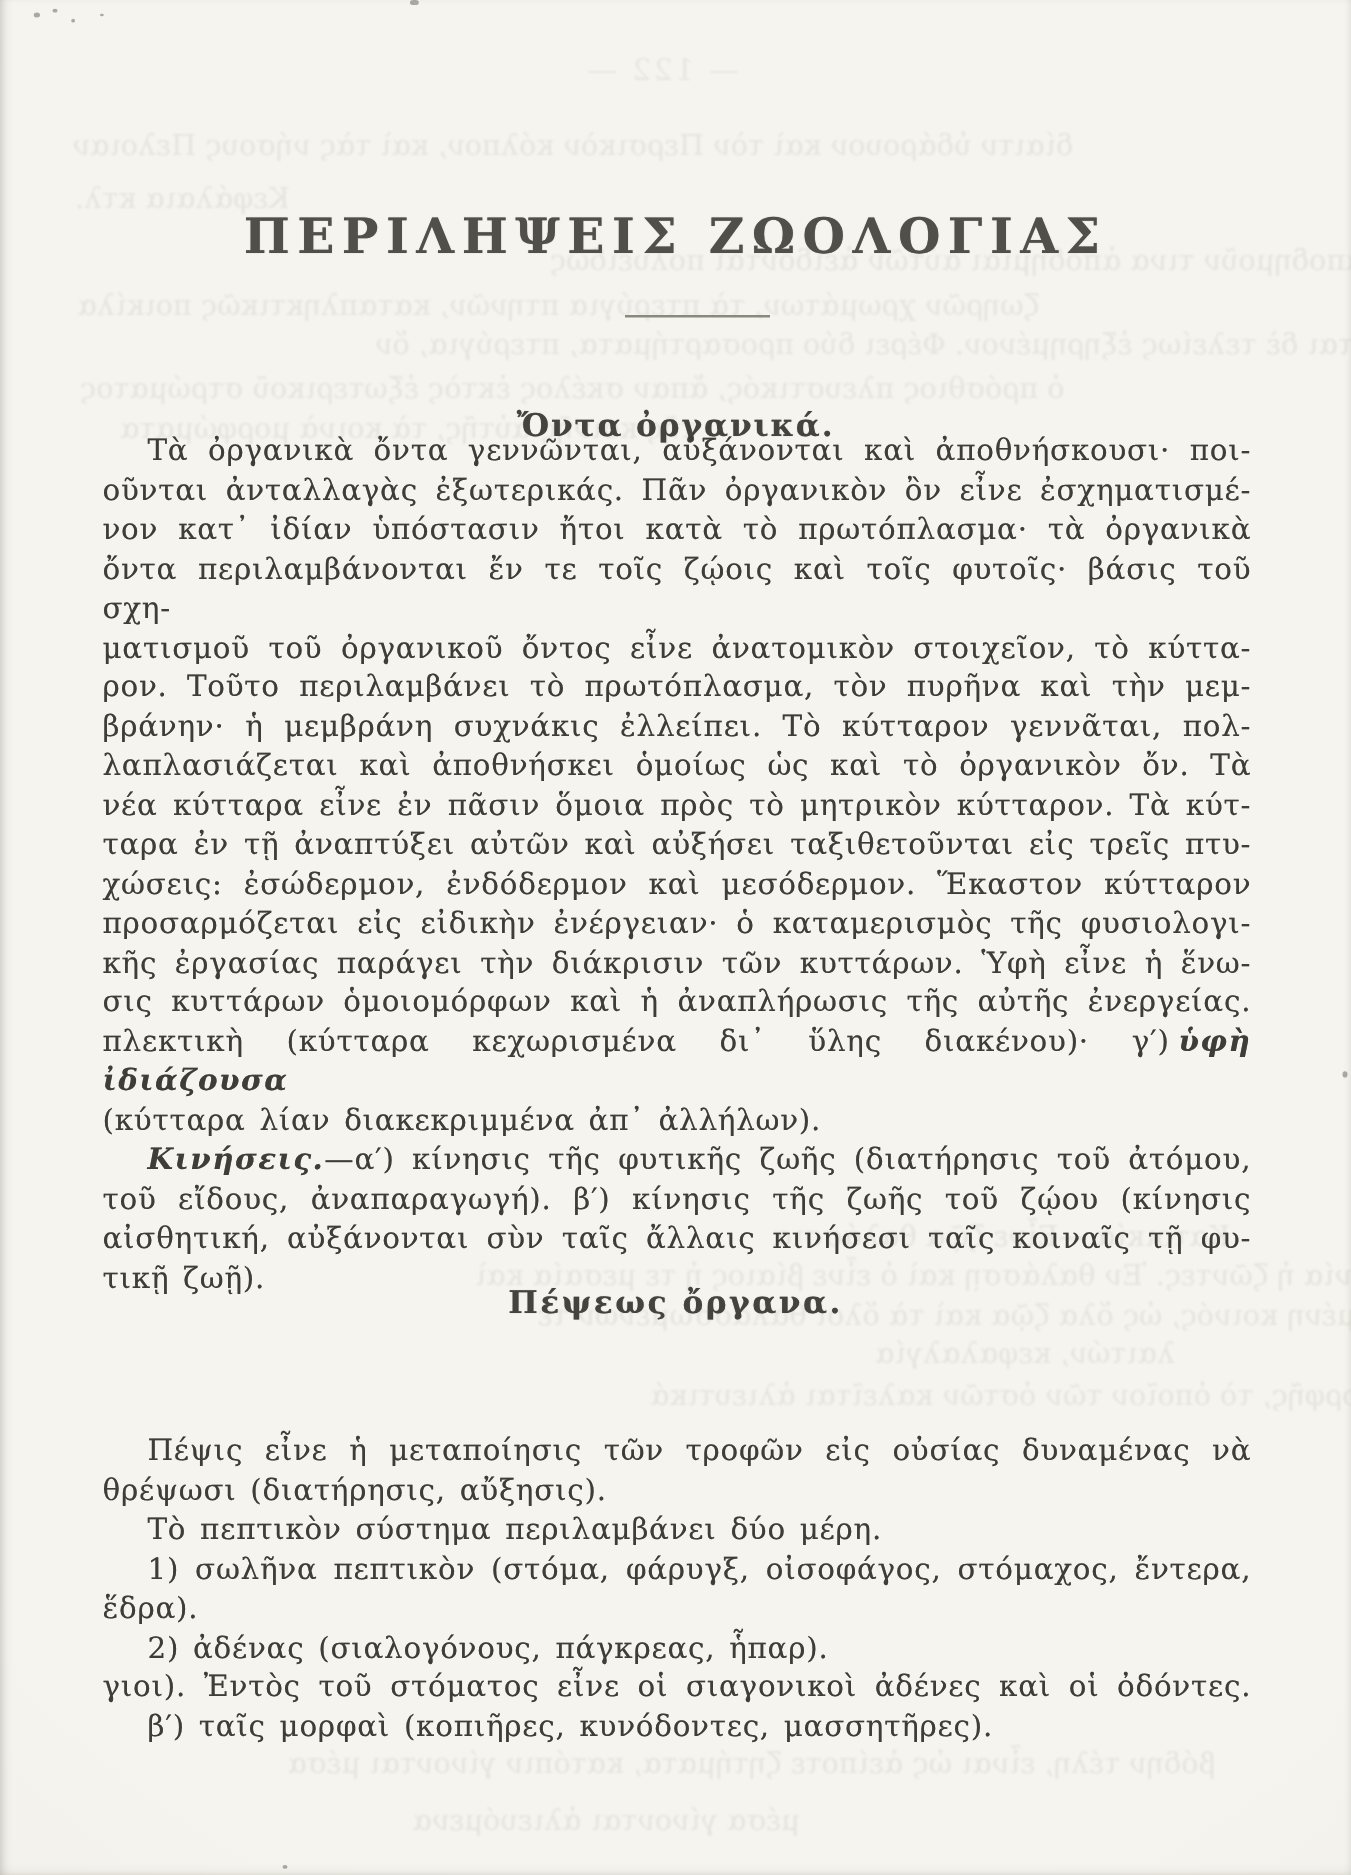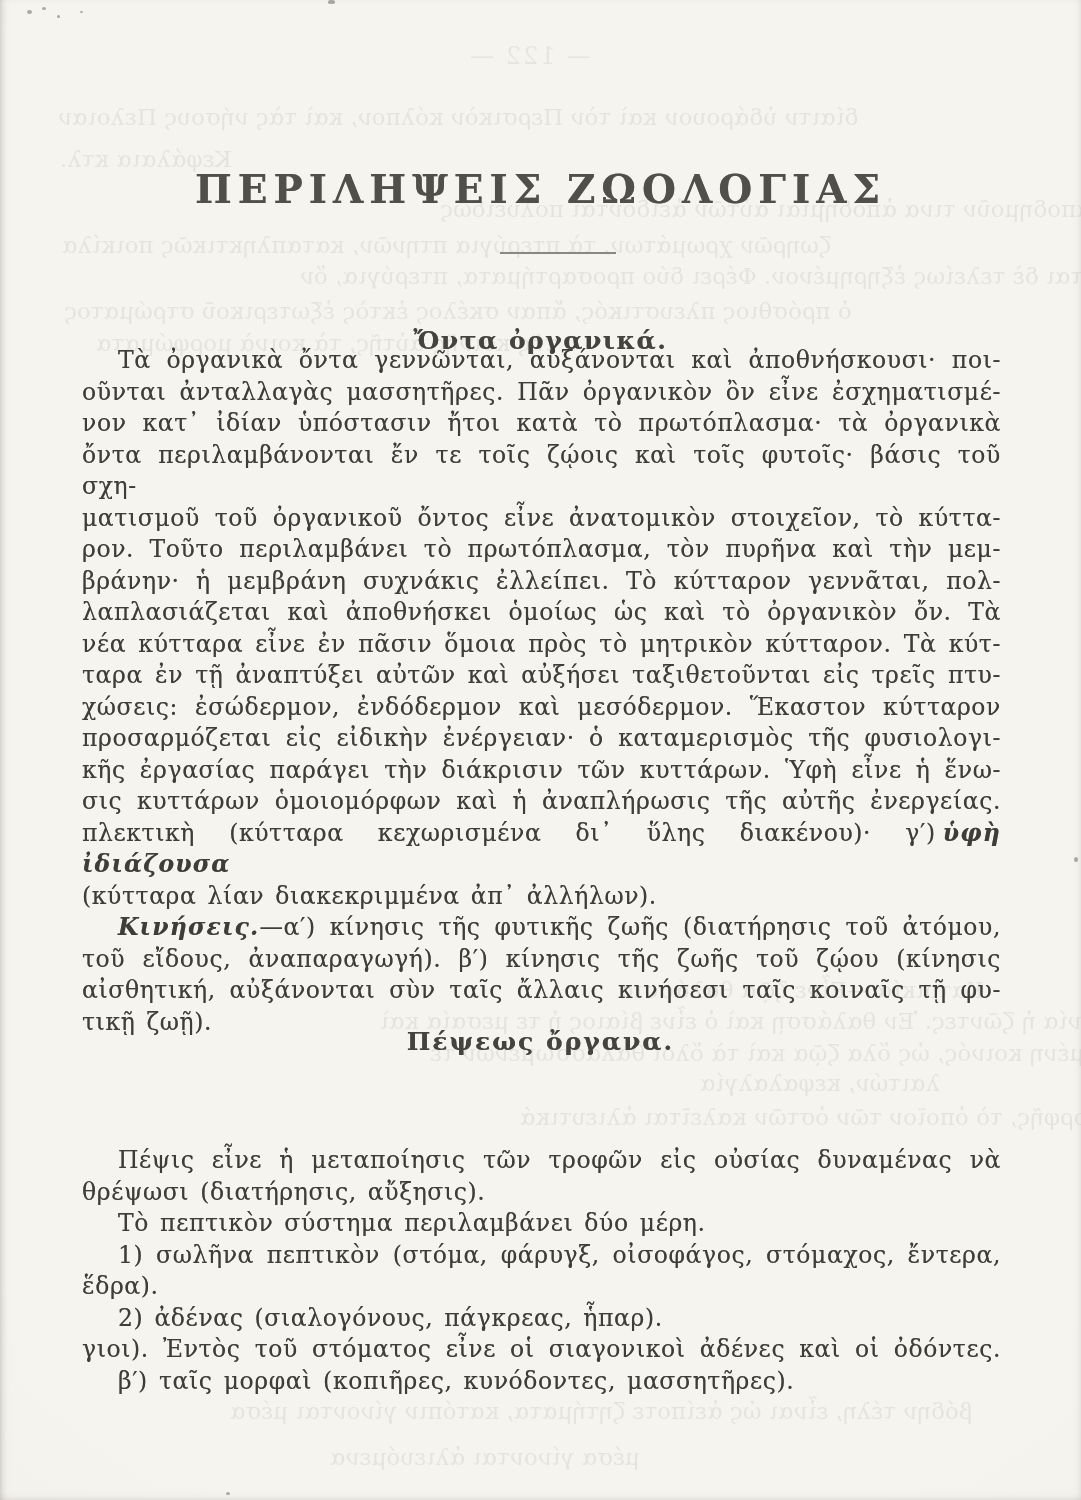--- a/index.html
+++ b/index.html
@@ -98,21 +98,21 @@
   <div class="speck" style="top:0px;left:328px;width:7px;height:4px;border-radius:40%;"></div>
   <div class="speck" style="top:857px;left:1074px;width:4px;height:5px;"></div>
   <div class="speck" style="top:1492px;left:226px;width:4px;height:3px;"></div>
 
   <div class="title">ΠΕΡΙΛΗΨΕΙΣ ΖΩΟΛΟΓΙΑΣ</div>
   <div class="rule"></div>
   <div class="h2 onta">Ὄντα ὀργανικά.</div>
 
   <div class="tb tb1">
     <div class="line j ind">Τὰ ὀργανικὰ ὄντα γεννῶνται, αὐξάνονται καὶ ἀποθνήσκουσι· ποι-</div>
-    <div class="line j">οῦνται ἀνταλλαγὰς μασσητῆρες. Πᾶν ὀργανικὸν ὂν εἶνε ἐσχηματισμέ-</div>
+    <div class="line j">οῦνται ἀνταλλαγὰς ἐξωτερικάς. Πᾶν ὀργανικὸν ὂν εἶνε ἐσχηματισμέ-</div>
     <div class="line j">νον κατ᾽ ἰδίαν ὑπόστασιν ἤτοι κατὰ τὸ πρωτόπλασμα· τὰ ὀργανικὰ</div>
     <div class="line j">ὄντα περιλαμβάνονται ἔν τε τοῖς ζῴοις καὶ τοῖς φυτοῖς· βάσις τοῦ σχη-</div>
     <div class="line j">ματισμοῦ τοῦ ὀργανικοῦ ὄντος εἶνε ἀνατομικὸν στοιχεῖον, τὸ κύττα-</div>
     <div class="line j">ρον. Τοῦτο περιλαμβάνει τὸ πρωτόπλασμα, τὸν πυρῆνα καὶ τὴν μεμ-</div>
     <div class="line j">βράνην· ἡ μεμβράνη συχνάκις ἐλλείπει. Τὸ κύτταρον γεννᾶται, πολ-</div>
     <div class="line j">λαπλασιάζεται καὶ ἀποθνήσκει ὁμοίως ὡς καὶ τὸ ὀργανικὸν ὄν. Τὰ</div>
     <div class="line j">νέα κύτταρα εἶνε ἐν πᾶσιν ὅμοια πρὸς τὸ μητρικὸν κύτταρον. Τὰ κύτ-</div>
     <div class="line j">ταρα ἐν τῇ ἀναπτύξει αὐτῶν καὶ αὐξήσει ταξιθετοῦνται εἰς τρεῖς πτυ-</div>
     <div class="line j">χώσεις: ἐσώδερμον, ἐνδόδερμον καὶ μεσόδερμον. Ἕκαστον κύτταρον</div>
     <div class="line j">προσαρμόζεται εἰς εἰδικὴν ἐνέργειαν· ὁ καταμερισμὸς τῆς φυσιολογι-</div>

